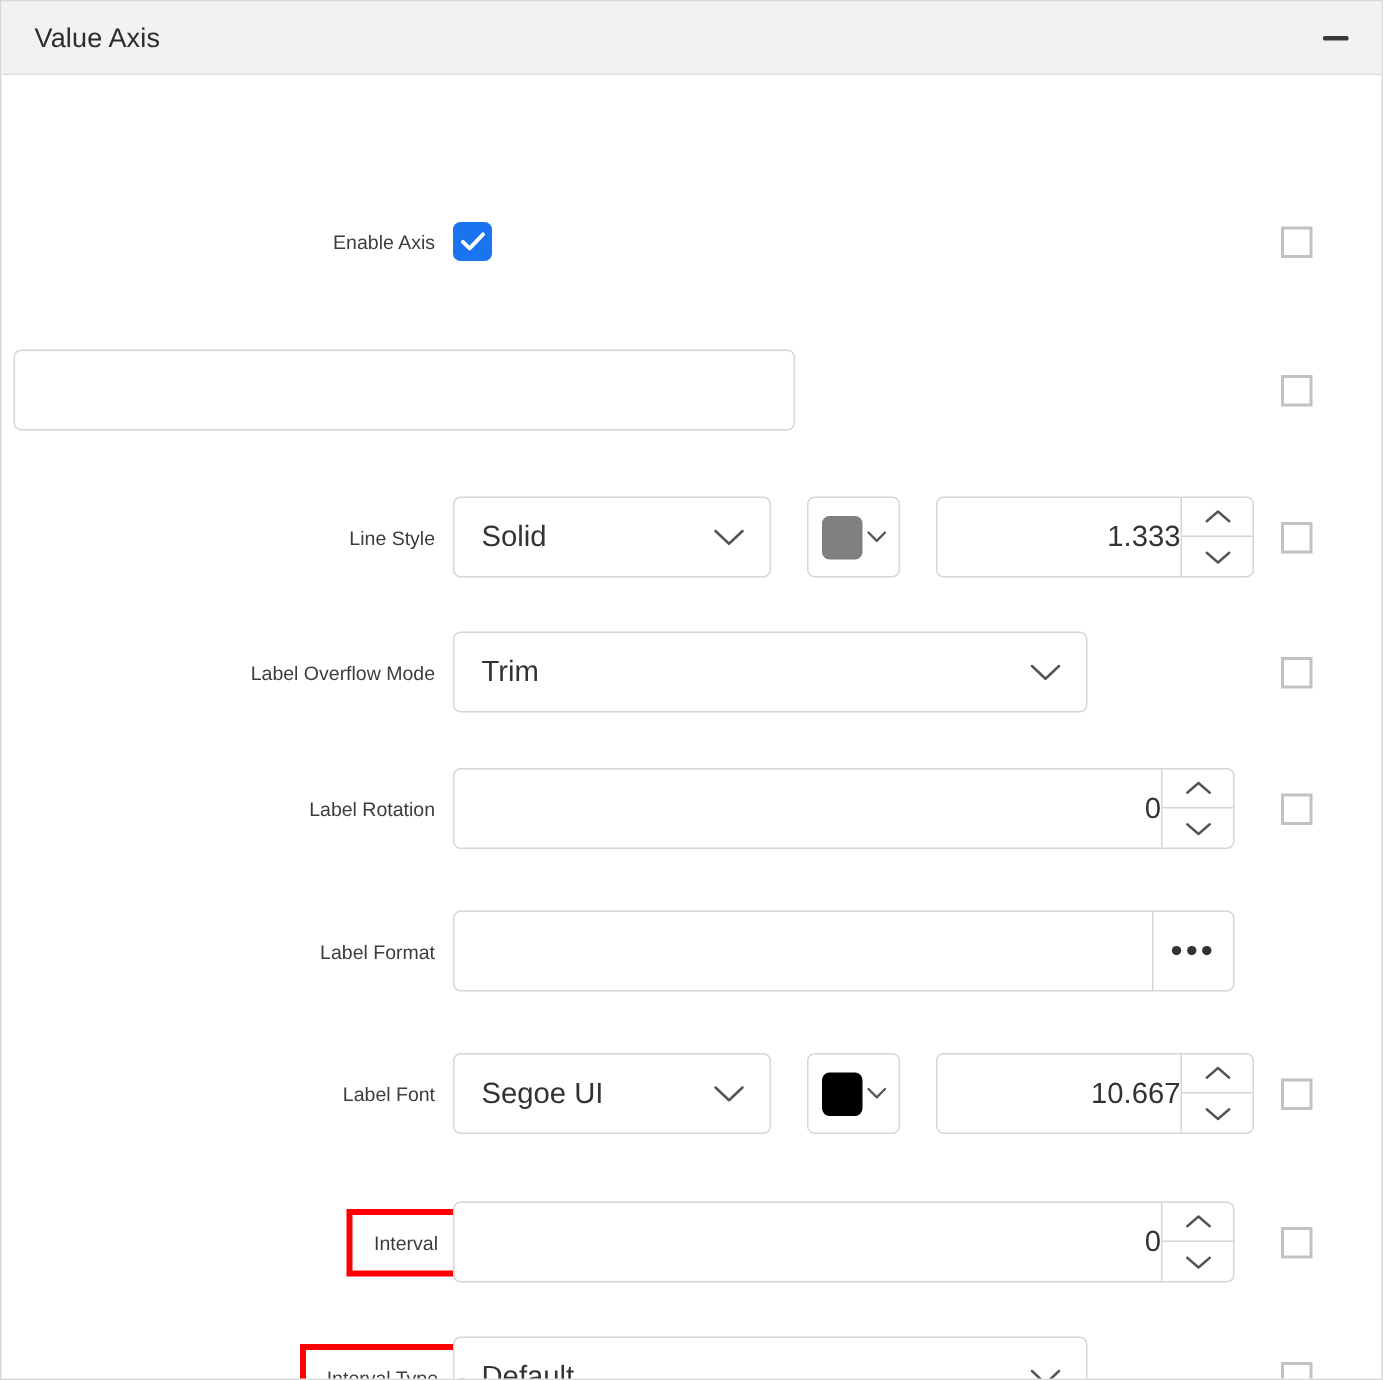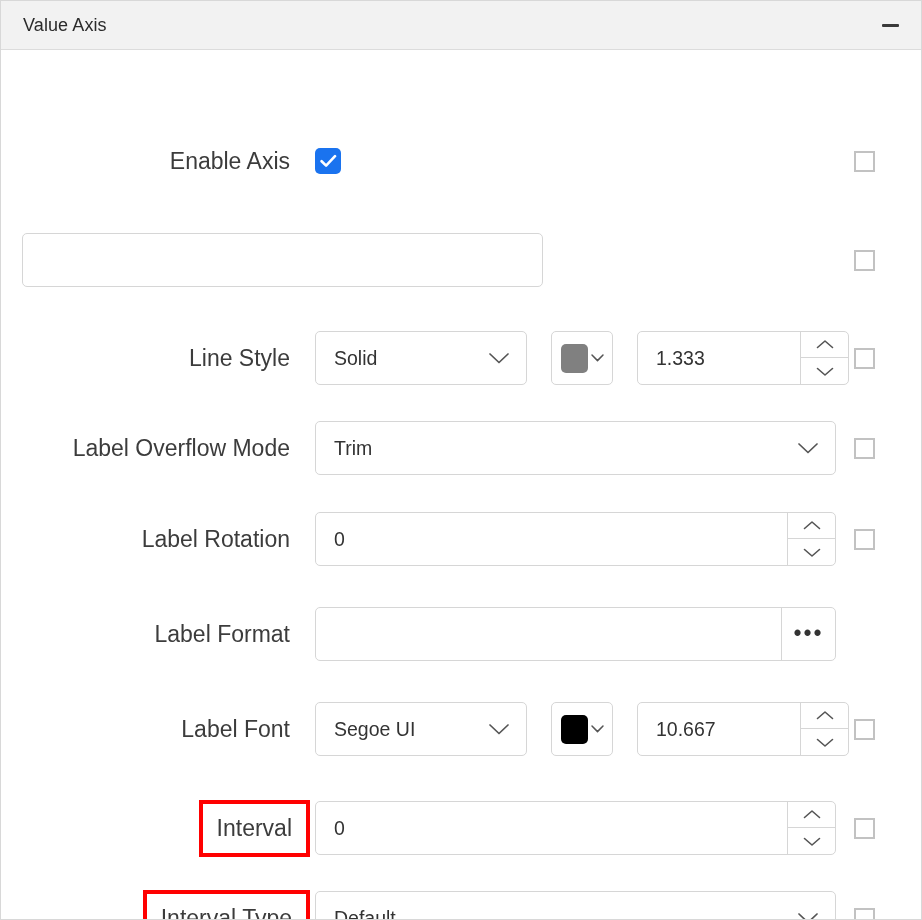--- a/index.html
+++ b/index.html
@@ -62,41 +62,42 @@
     height: 54px;
     display: flex;
     align-items: center;
   }
 
   .label-cell {
     width: 293px;
     flex: 0 0 293px;
     text-align: right;
     padding-right: 0;
-    font-size: 23px;
+    font-size: 13px;
     color: #3c3c3c;
     white-space: nowrap;
   }
   .label-cell .label-inner {
     display: inline-block;
     padding: 2px 4px;
   }
   .label-cell.highlight .label-inner {
     border: 4px solid #ff0000;
     background: #ffffff;
     padding: 11px 14px 11px 14px;
     position: relative;
     left: 16px;
   }
 
   .control-cell {
-    margin-left: 21px;
+    margin-left: 8px;
     display: flex;
     align-items: center;
     gap: 24px;
+    text-align: right;
   }
 
   
   .field {
     background: #ffffff;
     border: 1px solid #d6d6d6;
     border-radius: 5px;
     height: 54px;
     display: flex;
     align-items: center;
@@ -112,21 +113,21 @@
 
   
   .dropdown { justify-content: space-between; cursor: pointer; }
   .dropdown .chev {
     margin-right: 16px;
     flex: 0 0 auto;
     display: flex; align-items: center;
   }
 
   
-  .w-full   { width: 521px; }
+  .w-full   { width: 423px; }
   .w-small  { width: 212px; }
   .w-title  { width: 521px; }
   .w-fmt    { width: 521px; }
 
   
   .color-picker {
     width: 62px;
     padding: 0 8px 0 9px;
     justify-content: space-between;
     cursor: pointer;

